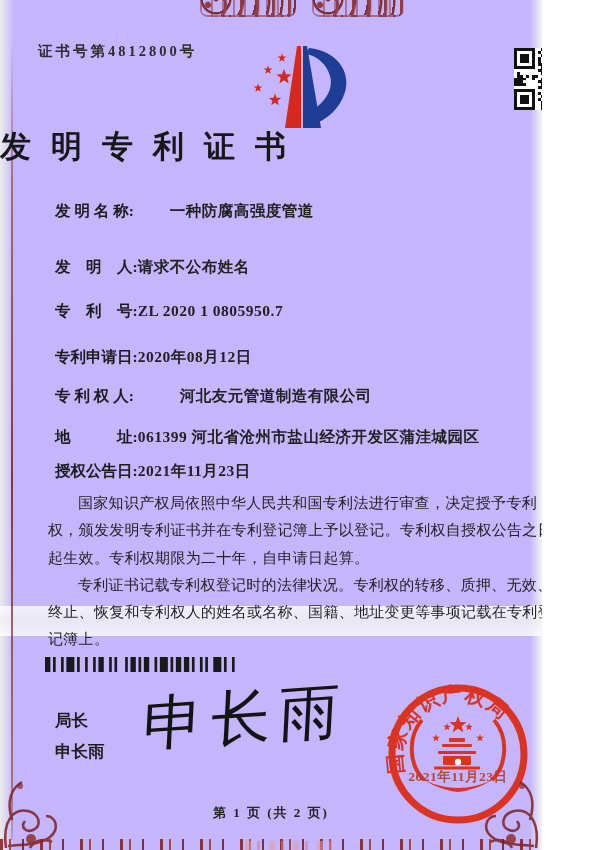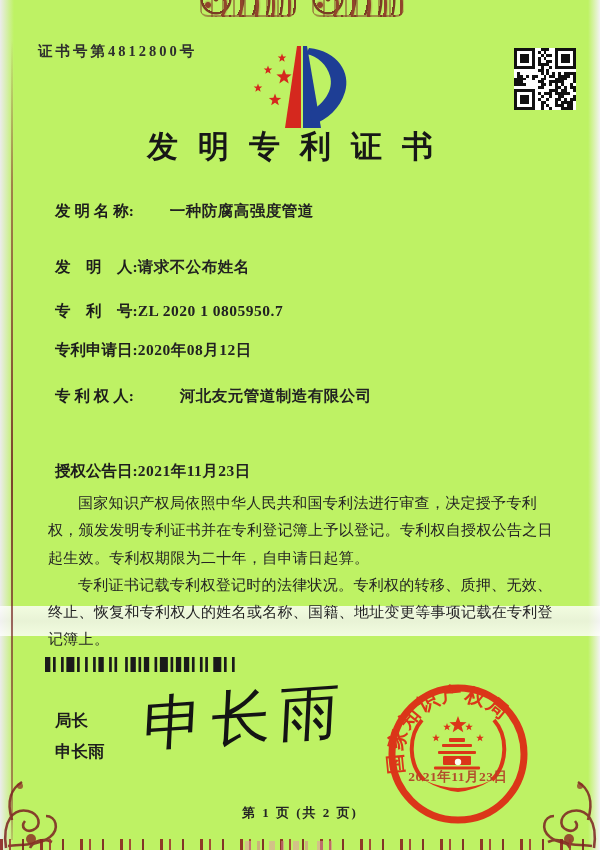--- a/index.html
+++ b/index.html
@@ -1,17 +1,17 @@
 <!DOCTYPE html>
 <html><head>
 <meta charset="utf-8">
 <style>
   html,body{margin:0;padding:0;}
   body{width:600px;height:850px;background:#ffffff;font-family:"Liberation Serif","DejaVu Serif",serif;color:#1f1f1f;}
-  #page{position:relative;width:600px;height:850px;background:#bef264;overflow:hidden;}
+  #page{position:relative;width:542px;height:850px;background:#c4b5fd;overflow:hidden;}
 
   
   .shade{position:absolute;pointer-events:none;}
   .shade-left{left:0;top:0;bottom:0;width:14px;background:linear-gradient(90deg,#ececec,rgba(255,255,255,0));}
   .shade-right{right:0;top:0;bottom:0;width:12px;background:linear-gradient(270deg,#f3f3f3,rgba(255,255,255,0));}
   .shade-band{left:0;right:0;top:606px;height:30px;background:linear-gradient(#ffffff,#f3f3f2,#ffffff);opacity:.8;}
 
   
   .border-line-left{position:absolute;left:11px;top:40px;bottom:10px;width:2px;
     background:linear-gradient(to bottom,rgba(130,40,35,0),rgba(130,40,35,.55) 18%,rgba(105,25,25,.8) 55%,rgba(130,40,35,.5) 95%,rgba(130,40,35,.2));}
@@ -33,29 +33,29 @@
   .bottom-pink{position:absolute;left:245px;bottom:0;width:90px;height:9px;opacity:.55;
     background:repeating-linear-gradient(90deg,#e39aa4 0 6px,transparent 6px 12px,#d4808c 12px 15px,transparent 15px 24px);}
   .flourish{position:absolute;bottom:0;width:92px;height:92px;}
   .flourish-left{left:0;}
   .flourish-right{right:0;transform:scaleX(-1);}
 
   
   .cert-no{position:absolute;left:38px;top:42px;font-size:14.5px;letter-spacing:3px;color:#2e2e2e;font-weight:600;}
   .logo{position:absolute;left:240px;top:36px;width:125px;height:102px;}
   .qr{position:absolute;left:514px;top:48px;width:62px;height:62px;}
-  .title{position:absolute;left:0;right:0;top:126px;text-align:center;font-size:31px;font-weight:700;
+  .title{position:absolute;left:0;right:0;top:126px;text-align:left;font-size:31px;font-weight:700;
     letter-spacing:20px;color:#171717;}
 
   
   .row{position:absolute;left:55px;right:30px;display:flex;align-items:baseline;font-size:15.5px;}
   .row .lab{font-weight:700;color:#1c1c1c;white-space:pre;}
   .row .val{font-weight:600;color:#222;letter-spacing:.5px;}
   .pair2{position:absolute;left:235px;top:0;display:flex;align-items:baseline;}
-  .r1{top:201px;gap:36px;} .r2{top:257px;} .r3{top:301px;} .r4{top:340px;} .r5{top:386px;gap:46px;} .r6{top:427px;} .r7{top:461px;}
+  .r1{top:201px;gap:36px;} .r2{top:257px;} .r3{top:301px;} .r4{top:347px;} .r5{top:386px;gap:46px;} .r6{top:427px;} .r7{top:461px;}
 
   
   .body-text{position:absolute;left:48px;width:512px;top:490px;font-size:15px;line-height:1.82;color:#242424;
     font-weight:500;}
   .body-text p{margin:0;text-indent:2em;letter-spacing:.3px;}
 
   
   .barcode{position:absolute;left:45px;top:657px;width:195px;height:15px;}
   .director{position:absolute;left:55px;top:706px;font-size:16.5px;font-weight:600;line-height:1.85;color:#1d1d1d;}
   .signature{position:absolute;left:130px;top:678px;width:230px;text-align:center;font-size:60px;color:#141414;
@@ -252,20 +252,24 @@
     <span class="val">ZL 2020 1 0805950.7</span>
   </div>
   <div class="row r4">
     <span class="lab">专利申请日:</span>
     <span class="val">2020年08月12日</span>
   </div>
   <div class="row r5">
     <span class="lab">专 利 权 人:</span>
     <span class="val">河北友元管道制造有限公司</span>
   </div>
+  <div class="row r6">
+    <span class="lab">地　　　址:</span>
+    <span class="val">061399 河北省沧州市盐山经济开发区蒲洼城园区</span>
+  </div>
   <div class="row r7">
     <span class="lab">授权公告日:</span>
     <span class="val">2021年11月23日</span>
   </div>
 
   <div class="body-text">
     <p>国家知识产权局依照中华人民共和国专利法进行审查，决定授予专利权，颁发发明专利证书并在专利登记簿上予以登记。专利权自授权公告之日起生效。专利权期限为二十年，自申请日起算。</p>
     <p>专利证书记载专利权登记时的法律状况。专利权的转移、质押、无效、终止、恢复和专利权人的姓名或名称、国籍、地址变更等事项记载在专利登记簿上。</p>
   </div>
 

